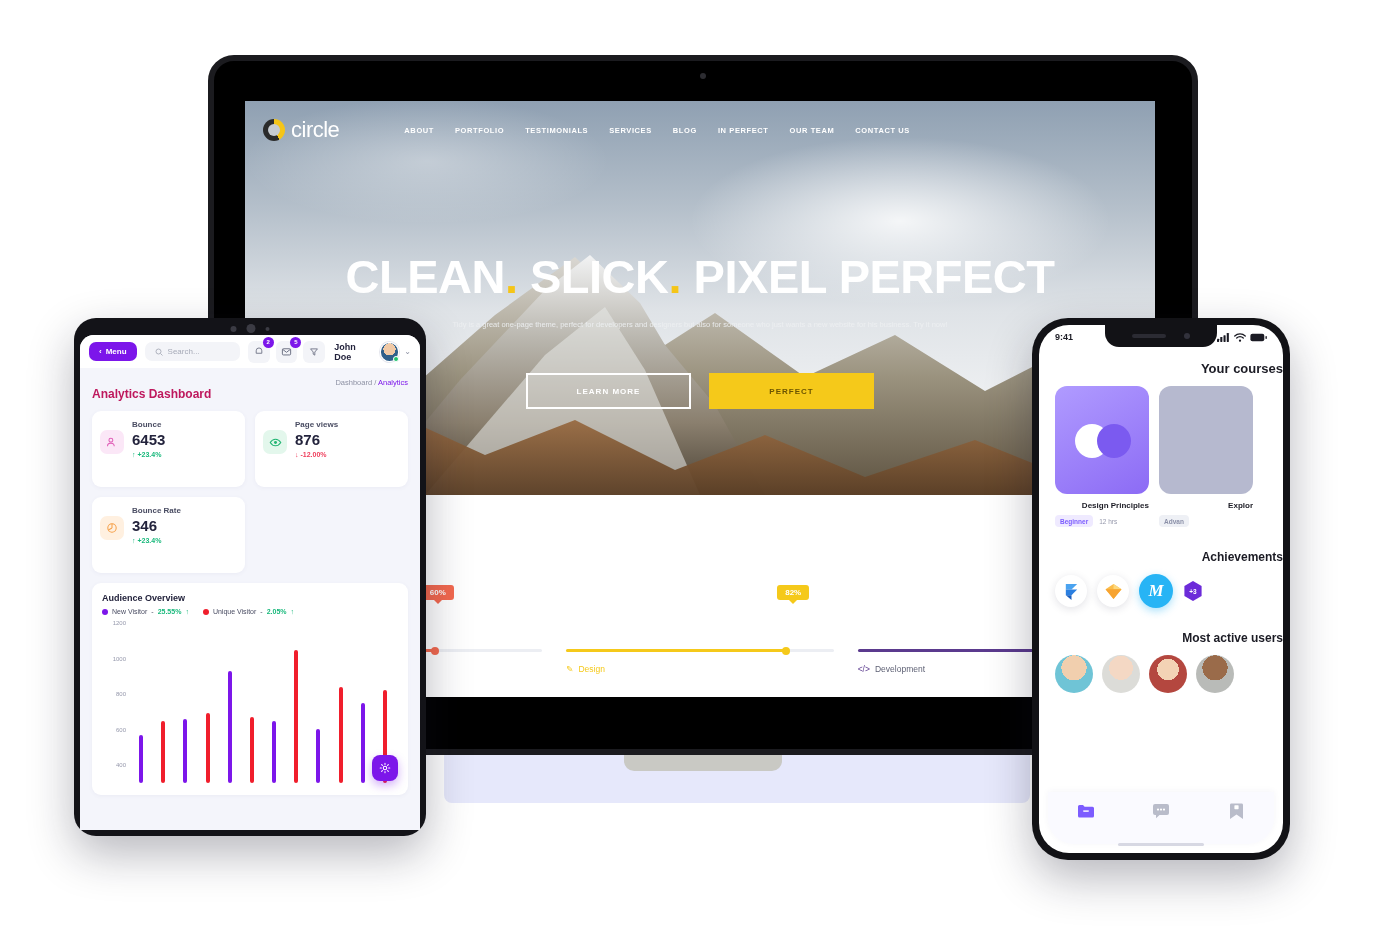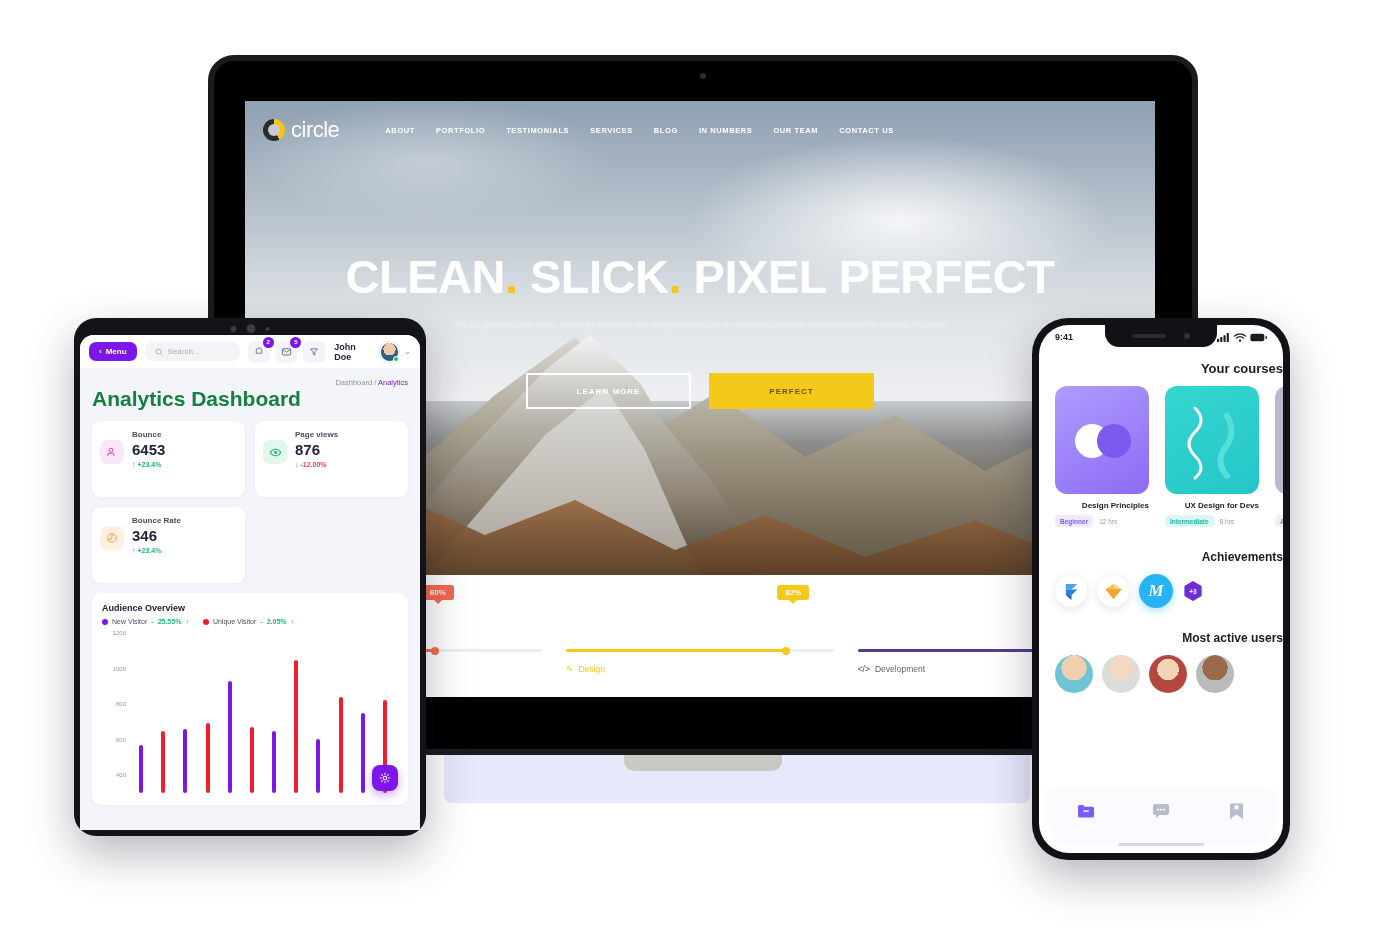--- a/index.html
+++ b/index.html
@@ -31,21 +31,21 @@
     position: absolute; left: 236px; top: 700px; width: 586px; height: 48px;
     background: #e6e8fb; border-radius: 0 0 8px 8px;
   }
   .laptop-notch {
     position: absolute; left: 50%; top: 700px; transform: translateX(-50%);
     width: 158px; height: 16px; background: #c9c9c4; border-radius: 0 0 10px 10px;
   }
 
   
   .hero {
-    position: relative; width: 910px; height: 474px;
+    position: relative; width: 910px; height: 394px;
     background:
       linear-gradient(180deg,#9aa5b4 0%,#b9c2cd 18%,#d8dde3 38%,#e9ecef 52%,#cfd3d6 62%,#8d8e8c 72%,#6d6157 84%,#4a4036 100%);
     overflow: hidden;
   }
   .hero-sky {
     position: absolute; left:0; top:0; width:910px; height:300px;
     background:
       radial-gradient(ellipse 300px 120px at 72% 40%, rgba(255,255,255,.85), rgba(255,255,255,0) 70%),
       radial-gradient(ellipse 260px 90px at 20% 20%, rgba(255,255,255,.35), rgba(255,255,255,0) 70%),
       linear-gradient(180deg,#8fa0b2 0%,#b4bfca 35%,#dfe3e7 70%,#eef0f2 100%);
@@ -54,21 +54,21 @@
   .nav {
     position: absolute; left: 0; top: 0; width: 910px; height: 58px;
     display: flex; align-items: center; padding: 0 0 0 16px; z-index: 5;
   }
   .logo { display:flex; align-items:center; gap:6px; margin-left: 2px; }
   .logo-mark { width:22px; height:22px; border-radius:50%;
     background: conic-gradient(#f5c518 0deg 150deg, #2b2b2b 150deg 360deg);
     position: relative; }
   .logo-mark::after { content:""; position:absolute; inset:5px; border-radius:50%; background:#c7ccd2; }
   .logo-text { color:#fff; font-size:22px; font-weight:400; letter-spacing:-.5px; }
-  .nav-links { display:flex; gap:21px; margin-left: 46px; }
+  .nav-links { display:flex; gap:21px; margin-left: 65px; }
   .nav-links a {
     color:#fff; font-size:7.5px; font-weight:700; letter-spacing:.6px; text-decoration:none;
   }
   .hero-title {
     position:absolute; top:148px; left:0; width:910px; text-align:center; z-index:4;
     color:#fff; font-size:47px; font-weight:700; letter-spacing:-.5px;
   }
   .dot-y { color:#f5c518; }
   .hero-sub {
     position:absolute; top:218px; left:155px; width:600px; text-align:center; z-index:4;
@@ -139,21 +139,21 @@
   .tb-user .nm { font-size:9px; font-weight:700; color:#23233c; }
   .av { position:relative; width:20px; height:20px; border-radius:50%;
         background: radial-gradient(circle at 50% 35%, #f0c9a6 0 42%, #2f5f8a 42% 100%);
         border:1.5px solid #fff; box-shadow:0 0 0 1px #e6e7ee; }
   .av .on { position:absolute; right:-1px; bottom:-1px; width:6px; height:6px; border-radius:50%;
             background:#1fc16b; border:1.2px solid #fff; }
 
   .tb-body { padding:10px 12px 0; }
   .crumb { text-align:right; font-size:7.5px; color:#8e92a4; margin-bottom:-4px; }
   .crumb b { color:#7c16ea; font-weight:400; }
-  .tb-title { font-size:21px; font-weight:700; color:#15803d; margin:4px 0 10px; }
+  .tb-title { font-size:12px; font-weight:700; color:#be185d; margin:4px 0 10px; }
 
   .cards { display:grid; grid-template-columns:1fr 1fr; gap:10px; }
   .card {
     background:#fff; border-radius:9px; padding:9px 9px 9px 8px;
     display:flex; gap:8px; align-items:flex-start; box-shadow:0 1px 4px rgba(80,80,140,.06);
     height:76px;
   }
   .card-ic { width:24px; height:24px; border-radius:7px; display:flex; align-items:center; justify-content:center; margin-top:10px; flex:0 0 auto;}
   .card-lbl { font-size:8px; color:#4a4d63; font-weight:600; }
   .card-val { font-size:15px; font-weight:700; color:#23233c; margin:2px 0 3px; }
@@ -198,21 +198,21 @@
   }
   .notch .spk { width:34px; height:4px; border-radius:3px; background:#2b2b33; }
   .notch .cam { width:6px; height:6px; border-radius:50%; background:#32323c; }
   .status {
     position:absolute; top:7px; left:0; width:100%; padding:0 16px; z-index:5;
     display:flex; align-items:center; justify-content:space-between; font-size:9px; font-weight:700; color:#1b1b24;
   }
   .status-right { display:flex; align-items:flex-end; gap:4px; }
   .ph-body { padding:36px 0 0 16px; }
   .ph-h { font-size:13px; font-weight:700; color:#1b1b24; margin-bottom:10px; }
-  .courses { display:flex; gap:16px; }
+  .courses { display:flex; gap:10px; }
   .course { width:94px; flex:0 0 auto; }
   .course-thumb { height:108px; border-radius:12px; position:relative; overflow:hidden; }
   .course-name { font-size:8px; font-weight:600; color:#1b1b24; margin-top:7px; white-space:nowrap; }
   .course-meta { display:flex; align-items:center; gap:6px; margin-top:5px; }
   .tag { font-size:6.5px; font-weight:700; padding:2.5px 5px; border-radius:4px; }
   .hrs { font-size:6.5px; color:#9699ac; }
   .ph-h2 { font-size:12px; font-weight:700; color:#1b1b24; margin:23px 0 10px; }
   .badges { display:flex; align-items:center; gap:10px; }
   .badge-c { width:32px; height:32px; border-radius:50%; background:#fff;
              box-shadow:0 2px 8px rgba(30,30,60,.13); display:flex; align-items:center; justify-content:center; }
@@ -272,21 +272,21 @@
           <div class="logo">
             <span class="logo-mark"></span>
             <span class="logo-text">circle</span>
           </div>
           <nav class="nav-links">
             <a href="#">ABOUT</a>
             <a href="#">PORTFOLIO</a>
             <a href="#">TESTIMONIALS</a>
             <a href="#">SERVICES</a>
             <a href="#">BLOG</a>
-            <a href="#">IN NUMBERS</a>
+            <a href="#">IN PERFECT</a>
             <a href="#">OUR TEAM</a>
             <a href="#">CONTACT US</a>
           </nav>
         </div>
 
         <h1 class="hero-title"><span>CLEAN</span><span class="dot-y">.</span><span> SLICK</span><span class="dot-y">.</span><span> PIXEL PERFECT</span></h1>
 
         <p class="hero-sub">Tidy is a great one-page theme, perfect for developers and designers but also for someone who just wants a new website for his business. Try it now!</p>
 
         <div class="hero-btns">
@@ -544,33 +544,20 @@
           <div class="courses">
             <div class="course">
               <div class="course-thumb" style="background:linear-gradient(150deg,#b09bff 0%,#8c6bf5 100%);">
                 <div style="position:absolute;left:20px;top:38px;width:34px;height:34px;border-radius:50%;background:#fff;"></div>
                 <div style="position:absolute;left:42px;top:38px;width:34px;height:34px;border-radius:50%;background:#7b5af0;"></div>
               </div>
               <div class="course-name">Design Principles</div>
               <div class="course-meta">
                 <span class="tag" style="background:#efeaff;color:#7c5cff;">Beginner</span>
                 <span class="hrs">12 hrs</span>
-              </div>
-            </div>
-            <div class="course">
-              <div class="course-thumb" style="background:linear-gradient(150deg,#35d5d0 0%,#25c6c8 100%);">
-                <svg width="94" height="108" viewBox="0 0 94 108" style="position:absolute;inset:0;">
-                  <path d="M30 22 q12 12 0 24 q-12 12 0 24 q12 12 0 22" fill="none" stroke="#fff" stroke-width="3" stroke-linecap="round"></path>
-                  <path d="M62 30 q10 16 -2 32 q-10 14 2 28" fill="none" stroke="#5fe3de" stroke-width="6" stroke-linecap="round" opacity=".8"></path>
-                </svg>
-              </div>
-              <div class="course-name">UX Design for Devs</div>
-              <div class="course-meta">
-                <span class="tag" style="background:#dcf7f3;color:#18b8a8;">Intermediate</span>
-                <span class="hrs">8 hrs</span>
               </div>
             </div>
             <div class="course">
               <div class="course-thumb" style="background:#b6b9cf;"></div>
               <div class="course-name">Explor</div>
               <div class="course-meta">
                 <span class="tag" style="background:#eef0f5;color:#8b90a8;">Advan</span>
               </div>
             </div>
           </div>

